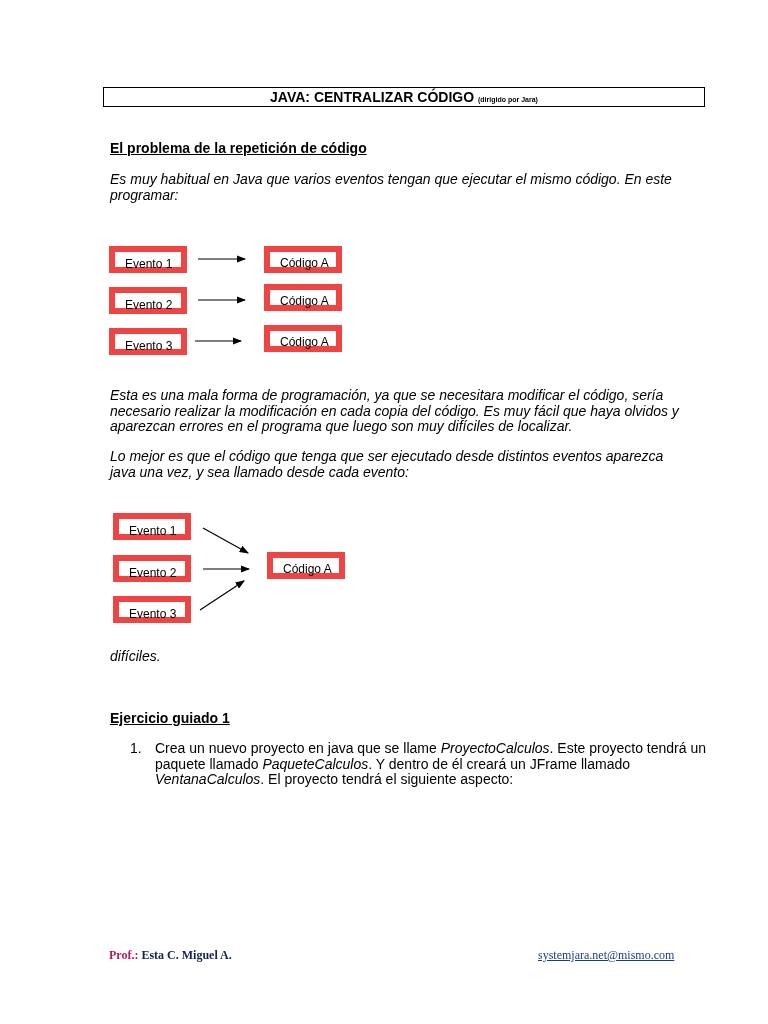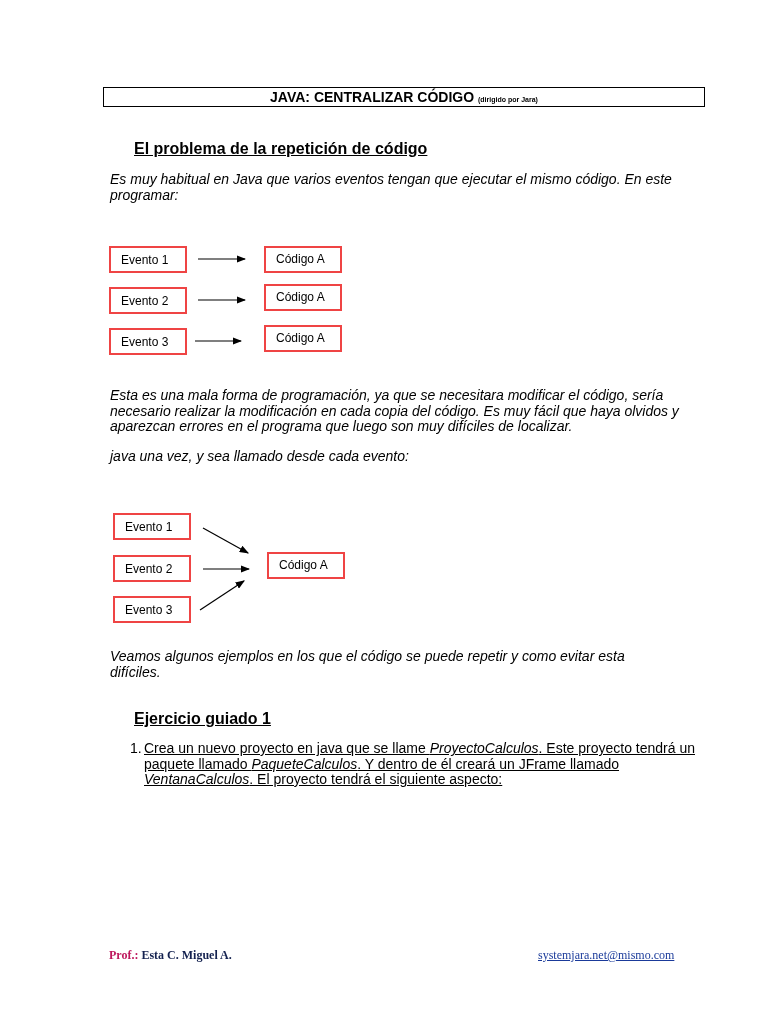--- a/index.html
+++ b/index.html
@@ -1,28 +1,28 @@
 <!DOCTYPE html>
 <html><head>
 <meta charset="utf-8">
 <style>
   html, body { margin:0; padding:0; background:#ffffff; }
   body { width:768px; height:1024px; position:relative; overflow:hidden;
          font-family:"Liberation Sans", sans-serif; color:#000; }
   .title-box { position:absolute; left:103px; top:87px; width:600px; height:18px;
                border:1px solid #000; text-align:center; font-weight:bold; font-size:14px; line-height:18px; }
   .title-box .sub { font-size:7px; font-weight:bold; }
-  .heading { position:absolute; left:110px; font-weight:bold; font-size:16px; text-decoration:underline;margin-left:24px; }
+  .heading { position:absolute; left:110px; font-weight:bold; font-size:14px; text-decoration:underline; }
   .para { position:absolute; left:110px; width:600px; font-size:14px; line-height:15.5px;font-style:italic; }
-  .box { position:absolute; border:2px solid #ef4444; font-size:12px; box-sizing:border-box;
+  .box { position:absolute; border:6px solid #ef4444; font-size:12px; box-sizing:border-box;
          padding-left:10px; line-height:24px; height:27px; }
   svg.arrows { position:absolute; left:0; top:0; }
   .list { position:absolute; left:130px; width:580px; font-size:14px; line-height:15.5px; }
   .list .num { position:absolute; left:0; }
-  .list .txt { margin-left:14px;text-decoration:underline; }
+  .list .txt { margin-left:25px; }
   .footer-left { position:absolute; left:109px; top:948px; font-family:"Liberation Serif", serif; font-weight:bold; font-size:12px; }
   .footer-left .prof { color:#be185d; }
   .footer-left .name { color:#13214f; }
   .footer-right { position:absolute; left:538px; top:948px; font-family:"Liberation Serif", serif; font-size:12px; color:#1a3a9a; text-decoration:underline; }
 </style>
 </head>
 <body>
 
 <div class="title-box">
   <span>JAVA: CENTRALIZAR CÓDIGO</span>
@@ -45,20 +45,21 @@
   <div class="box" style="left:264px; top:325px; width:78px; line-height:22px;">Código A</div>
 </div>
 
 <div class="para" style="top:388px;">
   <div>Esta es una mala forma de programación, ya que se necesitara modificar el código, sería</div>
   <div>necesario realizar la modificación en cada copia del código. Es muy fácil que haya olvidos y</div>
   <div>aparezcan errores en el programa que luego son muy difíciles de localizar.</div>
 </div>
 
 <div class="para" style="top:449px;">
+  <div>Lo mejor es que el código que tenga que ser ejecutado desde distintos eventos aparezca</div>
   <div>java una vez, y sea llamado desde cada evento:</div>
 </div>
 
 <div>
   <div class="box" style="left:113px; top:513px; width:78px;">Evento 1</div>
   <div class="box" style="left:113px; top:555px; width:78px;">Evento 2</div>
   <div class="box" style="left:113px; top:596px; width:78px;">Evento 3</div>
   <div class="box" style="left:267px; top:552px; width:78px; line-height:22px;">Código A</div>
 </div>
 
@@ -72,21 +73,20 @@
     <line x1="198" y1="259" x2="245" y2="259" marker-end="url(#ah)"></line>
     <line x1="198" y1="300" x2="245" y2="300" marker-end="url(#ah)"></line>
     <line x1="195" y1="341" x2="241" y2="341" marker-end="url(#ah)"></line>
     <line x1="203" y1="528" x2="248" y2="553" marker-end="url(#ah)"></line>
     <line x1="203" y1="569" x2="249" y2="569" marker-end="url(#ah)"></line>
     <line x1="200" y1="610" x2="244" y2="581" marker-end="url(#ah)"></line>
   </g>
 </svg>
 
 <div class="para" style="top:649px;">
-  <div>Veamos algunos ejemplos en los que el código se puede repetir y como evitar esta</div>
   <div>difíciles.</div>
 </div>
 
 <div class="heading" style="top:710px;">Ejercicio guiado 1</div>
 
 <div class="list" style="top:741px;">
   <span class="num">1.</span>
   <div class="txt"><span>Crea un nuevo proyecto en java que se llame </span><i>ProyectoCalculos</i><span>. Este proyecto tendrá un paquete llamado </span><i>PaqueteCalculos</i><span>. Y dentro de él creará un JFrame llamado </span><i>VentanaCalculos</i><span>. El proyecto tendrá el siguiente aspecto:</span></div>
 </div>
 

